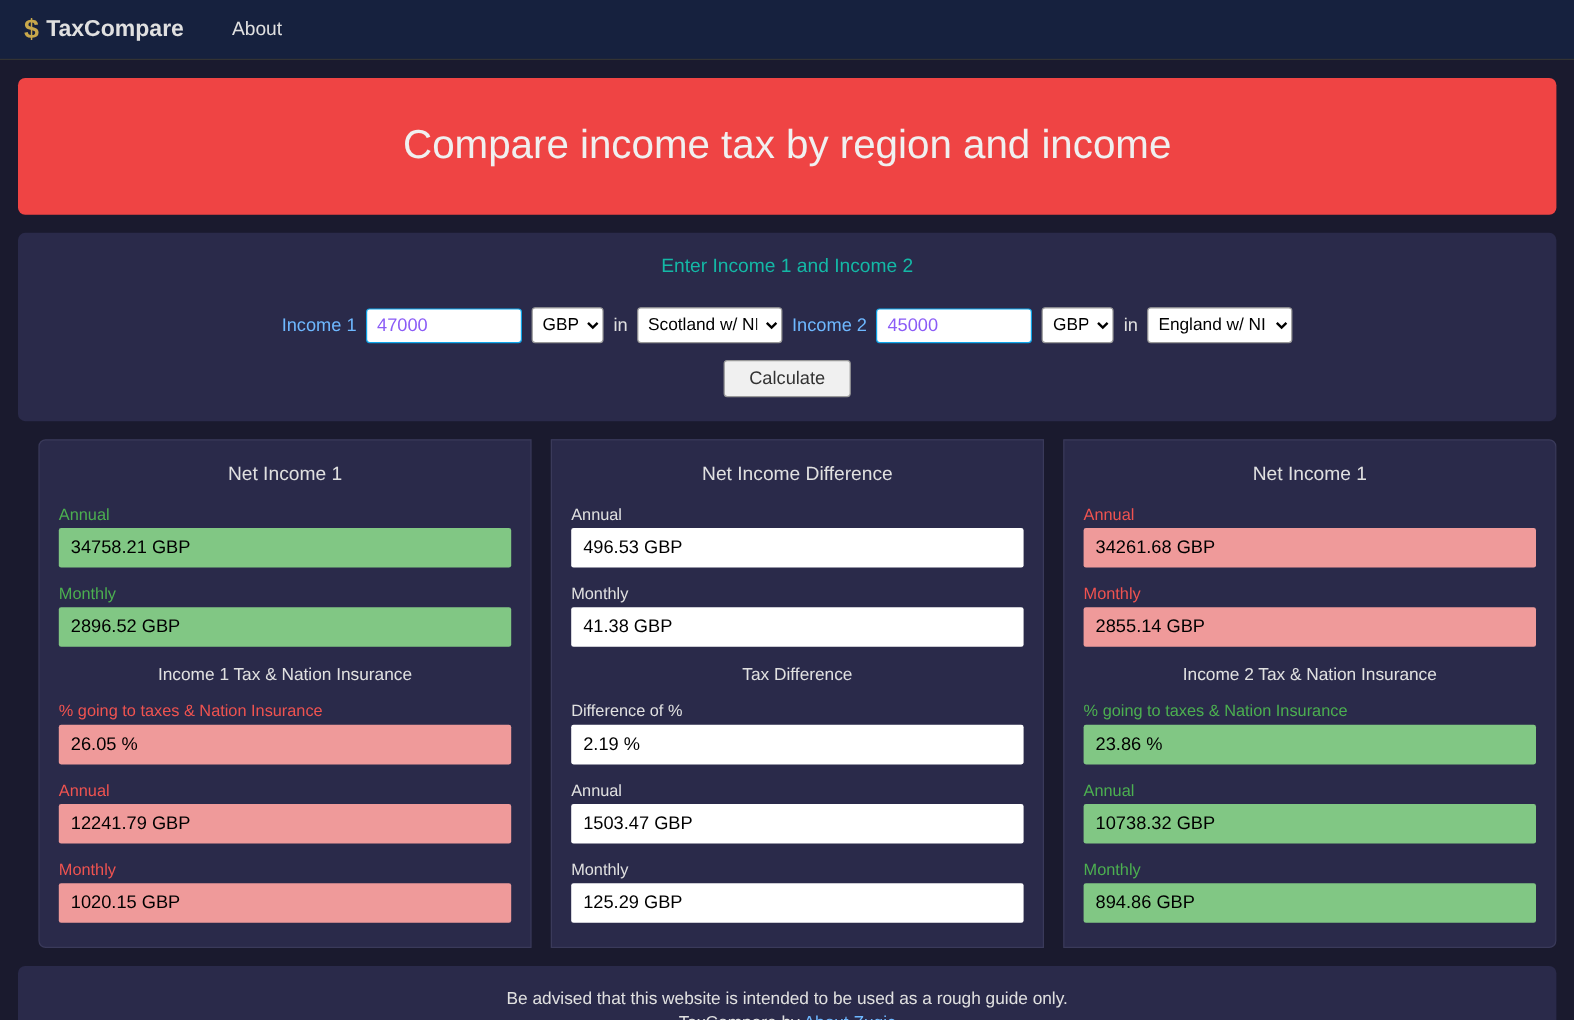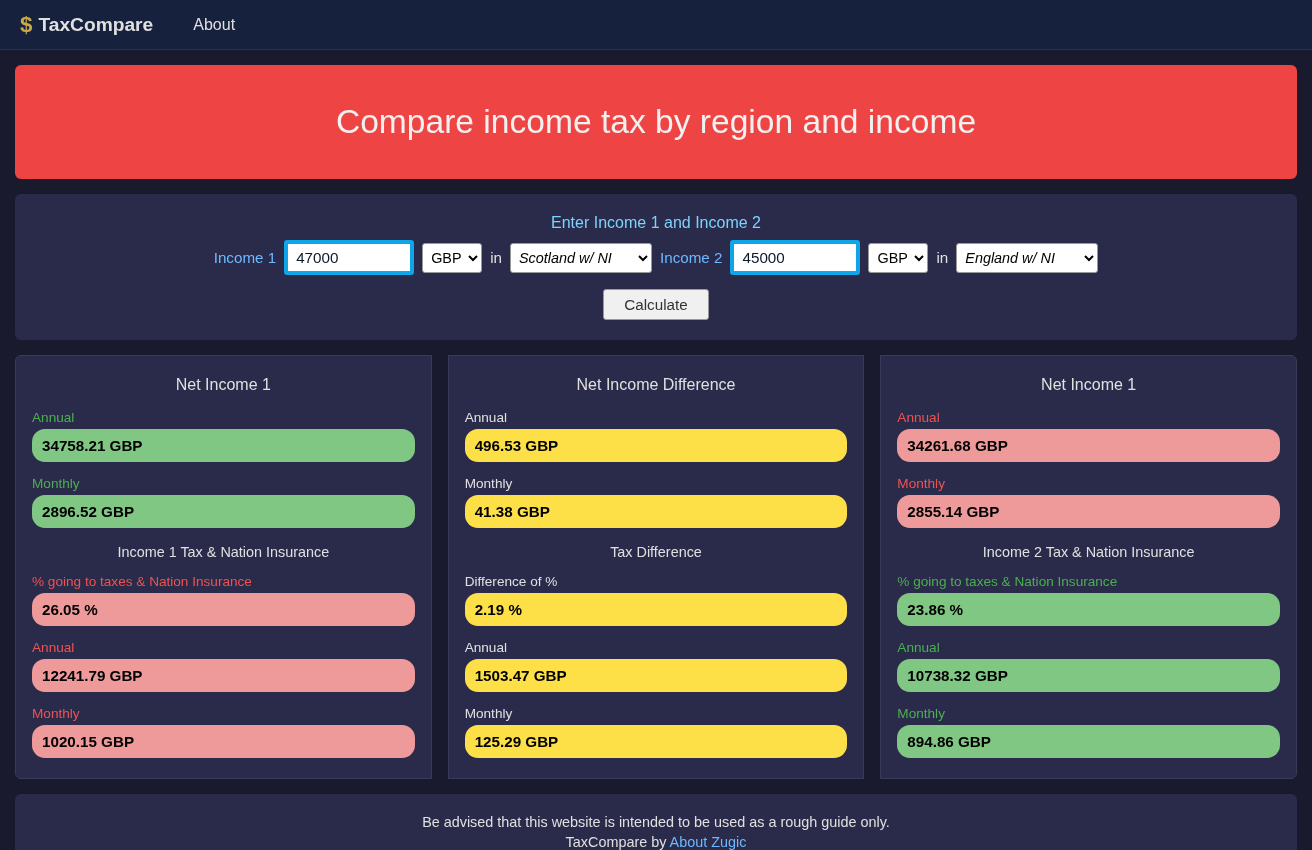--- a/index.html
+++ b/index.html
@@ -57,71 +57,71 @@
     
     .input-section {
       background: #2a2a4a;
       margin: 0 15px 15px 15px;
       border-radius: 6px;
       padding: 20px;
       text-align: center;
     }
     .input-title {
       font-size: 1rem;
-      margin-bottom: 8px;
-      color: #7dd3fc;
+      margin-bottom: 24px;
+      color: #14b8a6;
     }
     .inputs-row {
       display: flex;
       align-items: center;
       justify-content: center;
       gap: 8px;
       flex-wrap: wrap;
       margin-bottom: 14px;
     }
     .input-label {
       color: #6eb8ff;
       font-size: 0.95rem;
     }
     .income-input {
       background: #fff;
-      color: #0f172a;
-      border: 4px solid #0ea5e9;
+      color: #8b5cf6;
+      border: 1px solid #0ea5e9;
       padding: 5px 8px;
       font-size: 0.95rem;
       width: 130px;
       border-radius: 3px;
     }
     .currency-select, .region-select {
       background: #fff;
       color: #000;
       border: 1px solid #999;
       padding: 5px 4px;
       font-size: 0.9rem;
       border-radius: 3px;
     }
     .currency-select { width: 60px; }
-    .region-select { width: 142px; font-style: italic; }
+    .region-select { width: 121px; }
     .in-text { color: #e0e0e0; font-size: 0.95rem; }
     .calculate-btn {
       background: #f0f0f0;
       color: #333;
       border: 1px solid #999;
       padding: 6px 20px;
       font-size: 0.95rem;
       border-radius: 3px;
       cursor: pointer;
     }
 
     
     .results-grid {
       display: grid;
       grid-template-columns: 1fr 1fr 1fr;
       gap: 16px;
-      margin: 0 15px 15px 15px;
+      margin: 0 15px 15px 32px;
     }
     .result-panel {
       background: #2a2a4a;
       border: 1px solid #3a3a5a;
       padding: 20px 16px;
     }
     .result-panel:first-child { border-radius: 6px 0 0 6px; }
     .result-panel:last-child { border-radius: 0 6px 6px 0; }
     .panel-title {
       text-align: center;
@@ -139,27 +139,26 @@
     
     .label-green { color: #4caf50; }
     .label-red { color: #ef5350; }
 
     
     .value-box {
       border: none;
       padding: 8px 10px;
       font-size: 0.95rem;
       width: 100%;
-      border-radius: 13px;
+      border-radius: 2px;
       color: #000;
-      font-weight: bold;
     }
     .value-box-green { background: #81c784; }
     .value-box-red { background: #ef9a9a; }
-    .value-box-neutral { background: #fde047; }
+    .value-box-neutral { background: #ffffff; }
 
     
     .section-header {
       text-align: center;
       font-size: 0.9rem;
       color: #e0e0e0;
       margin: 16px 0 8px 0;
     }
 
     

